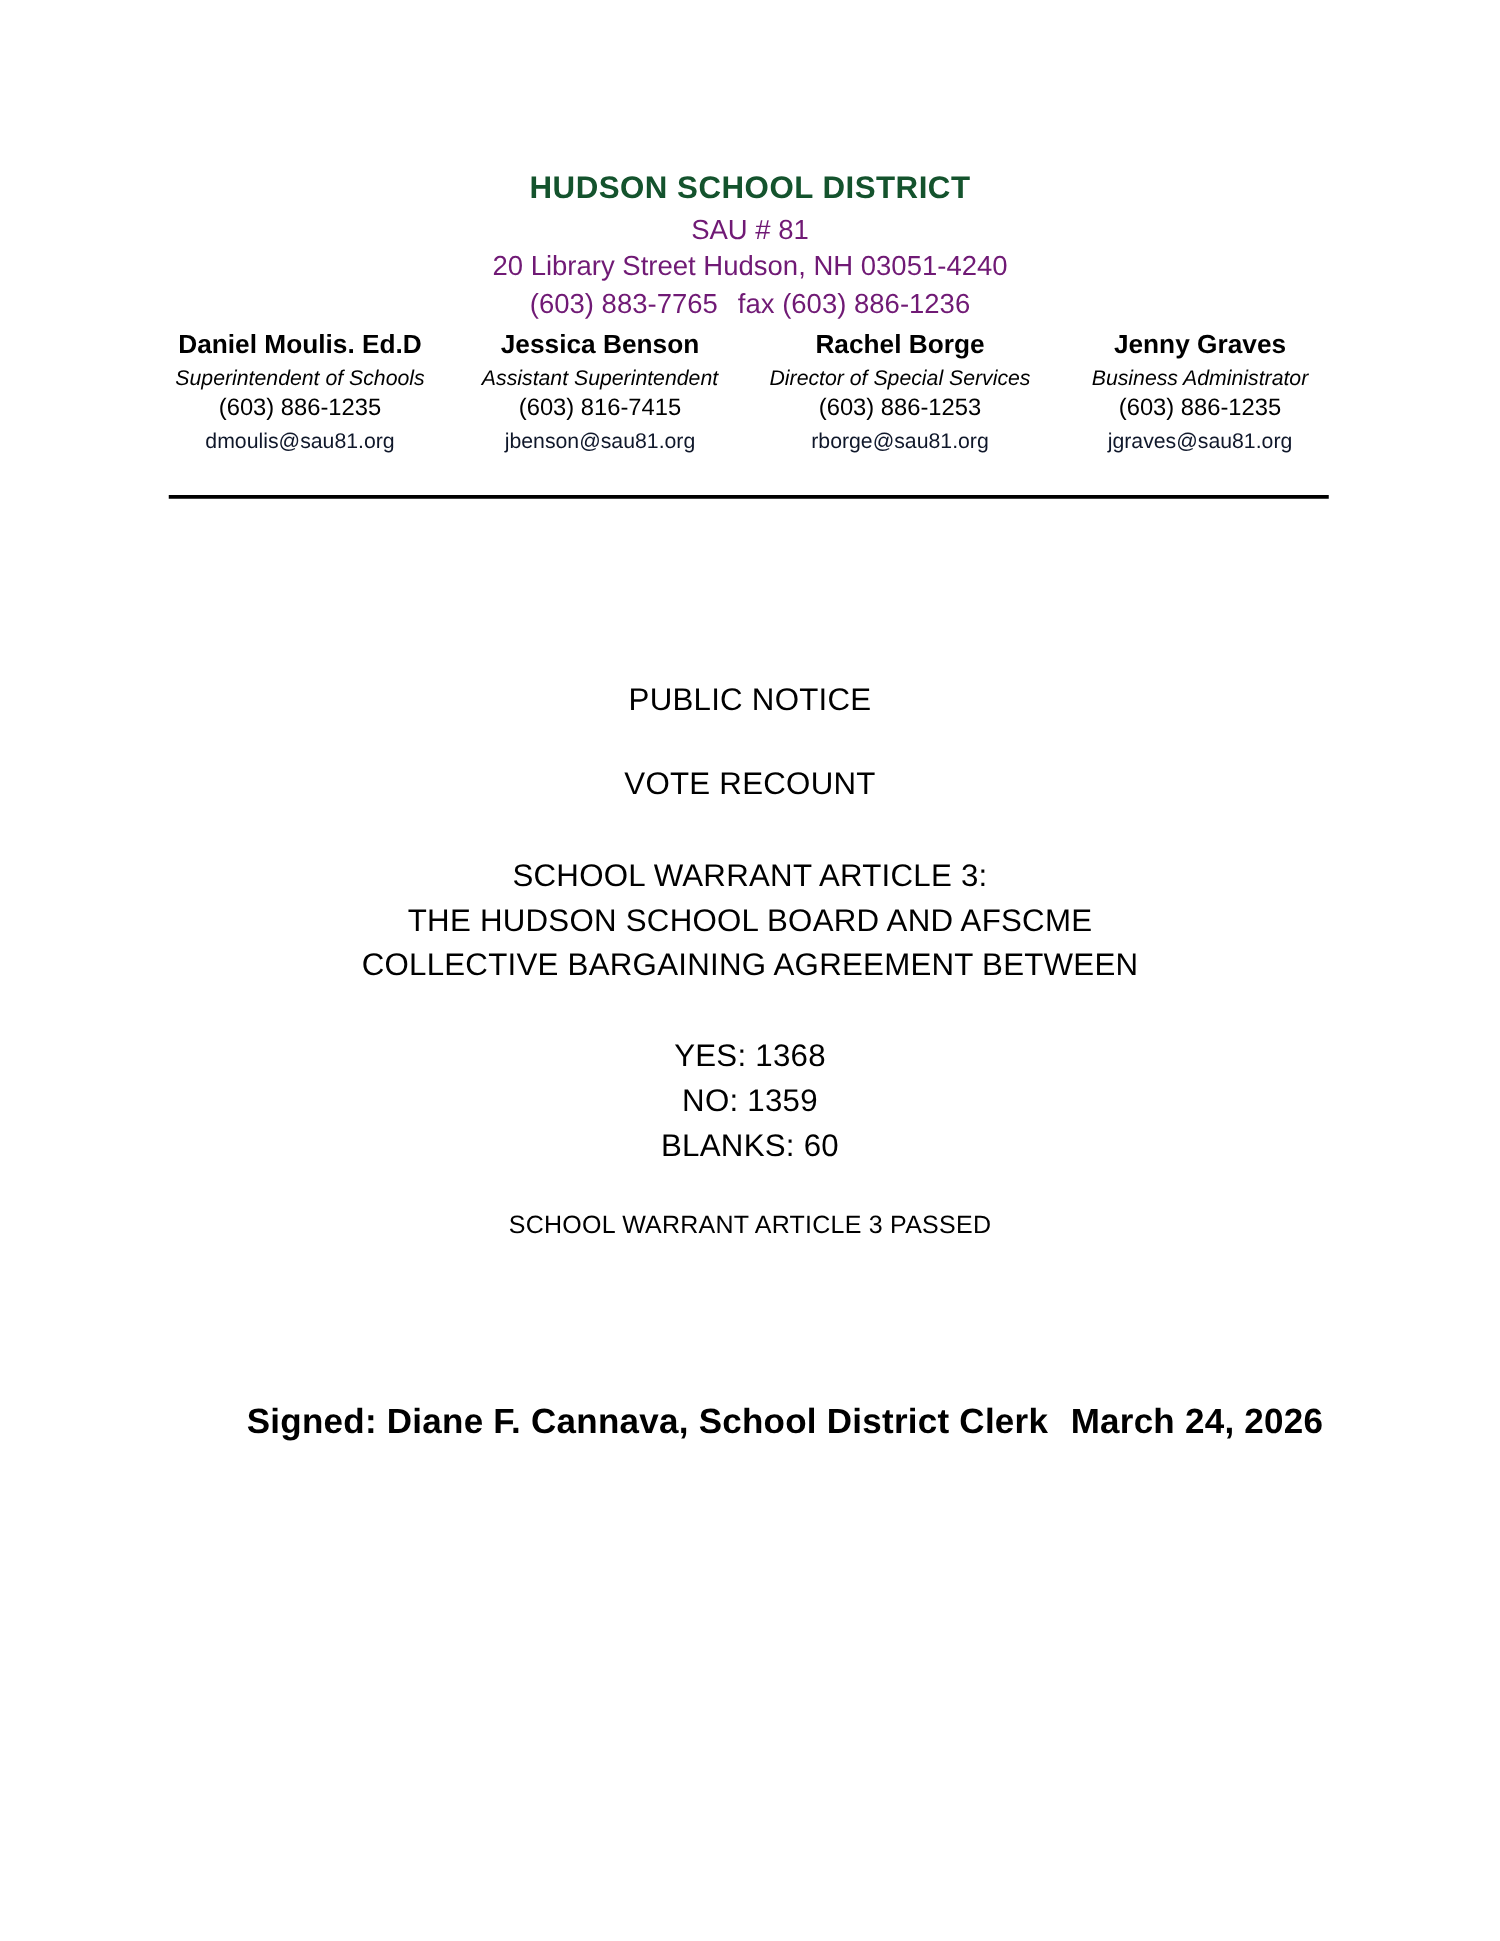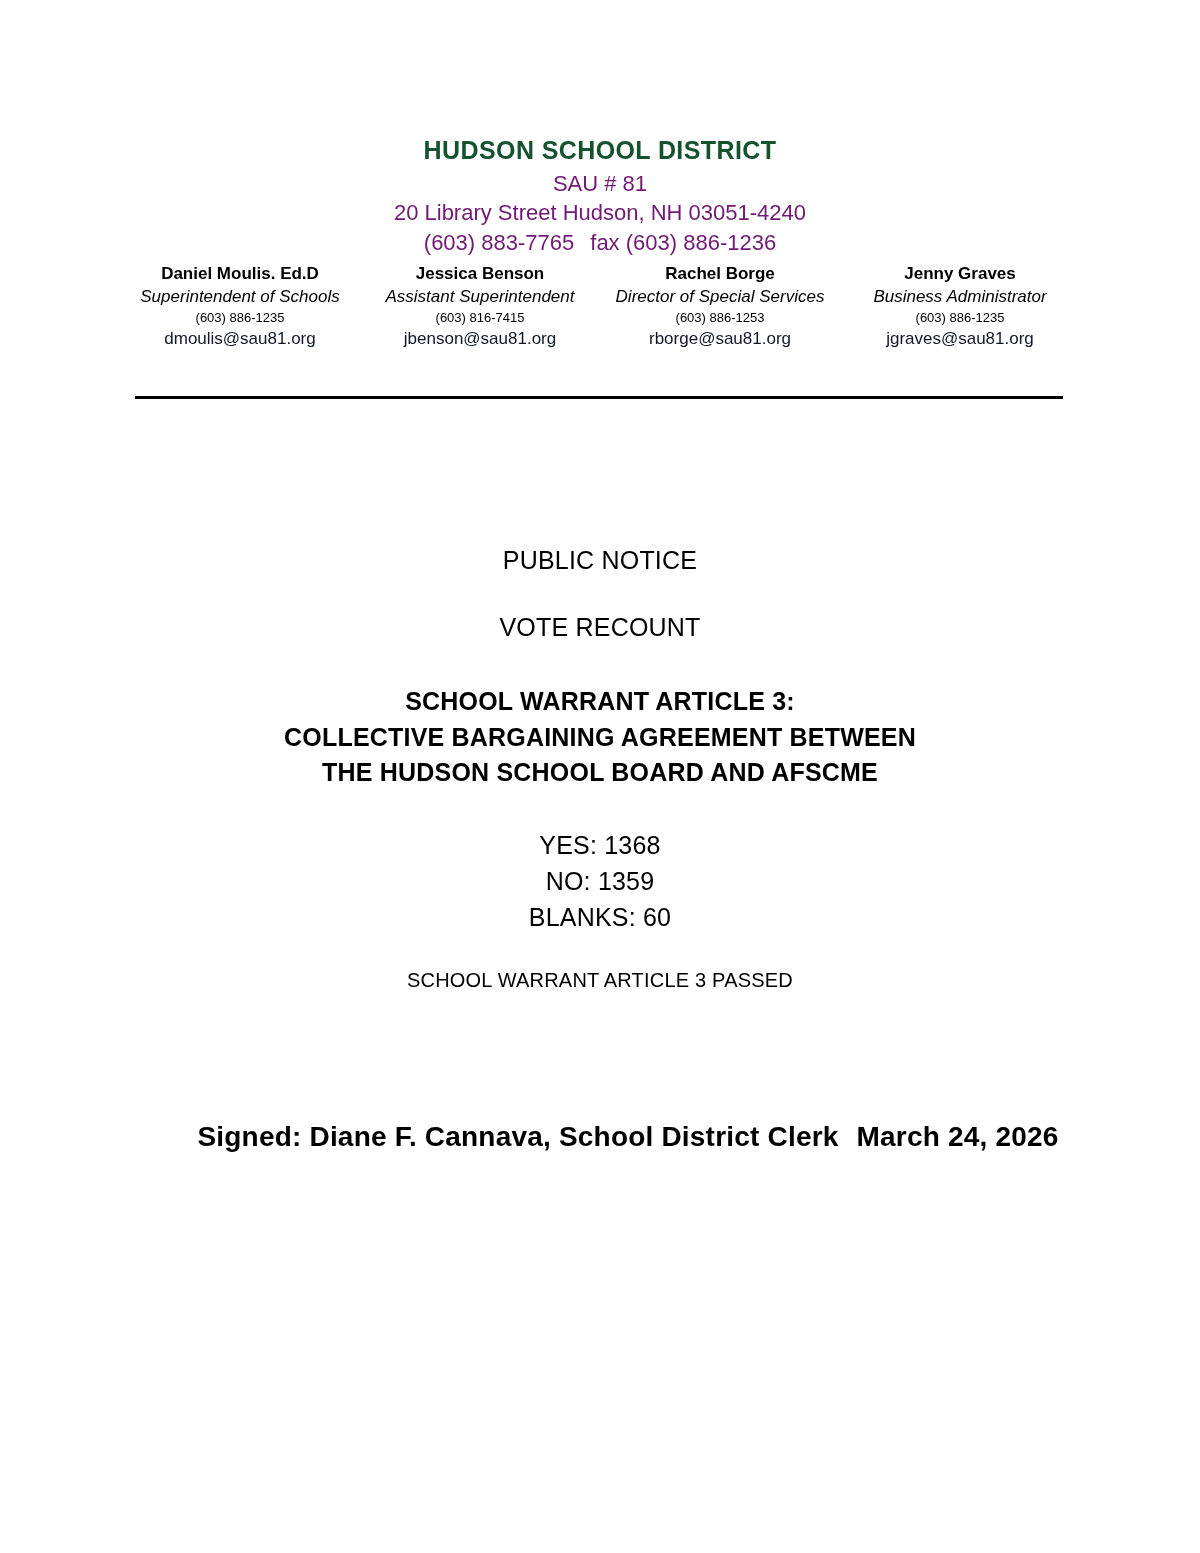--- a/index.html
+++ b/index.html
@@ -56,32 +56,32 @@
     display: flex;
     justify-content: space-between;
     align-items: flex-start;
   }
   .staff-col {
     flex: 1 1 0;
     text-align: center;
     line-height: 1.38;
   }
   .staff-name {
-    font-size: 17px;
+    font-size: 21px;
     font-weight: bold;
     white-space: nowrap;
   }
   .staff-title {
     font-size: 17px;
     font-style: italic;
     font-weight: normal;
     white-space: nowrap;
   }
   .staff-phone {
-    font-size: 13px;
+    font-size: 19px;
     font-weight: normal;
     white-space: nowrap;
   }
   .staff-email {
     font-size: 17px;
     font-weight: normal;
     color: #0f172a;
     white-space: nowrap;
     cursor: pointer;
   }
@@ -111,21 +111,21 @@
     line-height: 1.0;
     letter-spacing: 0.2px;
   }
   .gap-1 { height: 42px; }
   .gap-2 { height: 44px; }
   .gap-3 { height: 36px; }
   .gap-4 { height: 34px; }
 
   .article-block {
     font-size: 25px;
-    font-weight: bold;
+    font-weight: normal;
     line-height: 1.42;
     letter-spacing: 0.2px;
   }
   .tally-block {
     font-size: 25px;
     font-weight: normal;
     line-height: 1.44;
     letter-spacing: 0.2px;
   }
   .result-line {
@@ -201,22 +201,22 @@
     <div class="notice-heading">PUBLIC NOTICE</div>
 
     <div class="gap-1"></div>
 
     <div class="notice-heading">VOTE RECOUNT</div>
 
     <div class="gap-2"></div>
 
     <div class="article-block">
       <div>SCHOOL WARRANT ARTICLE 3:</div>
+      <div>THE HUDSON SCHOOL BOARD AND AFSCME</div>
       <div>COLLECTIVE BARGAINING AGREEMENT BETWEEN</div>
-      <div>THE HUDSON SCHOOL BOARD AND AFSCME</div>
     </div>
 
     <div class="gap-3"></div>
 
     <div class="tally-block">
       <div>YES: 1368</div>
       <div>NO: 1359</div>
       <div>BLANKS: 60</div>
     </div>
 

